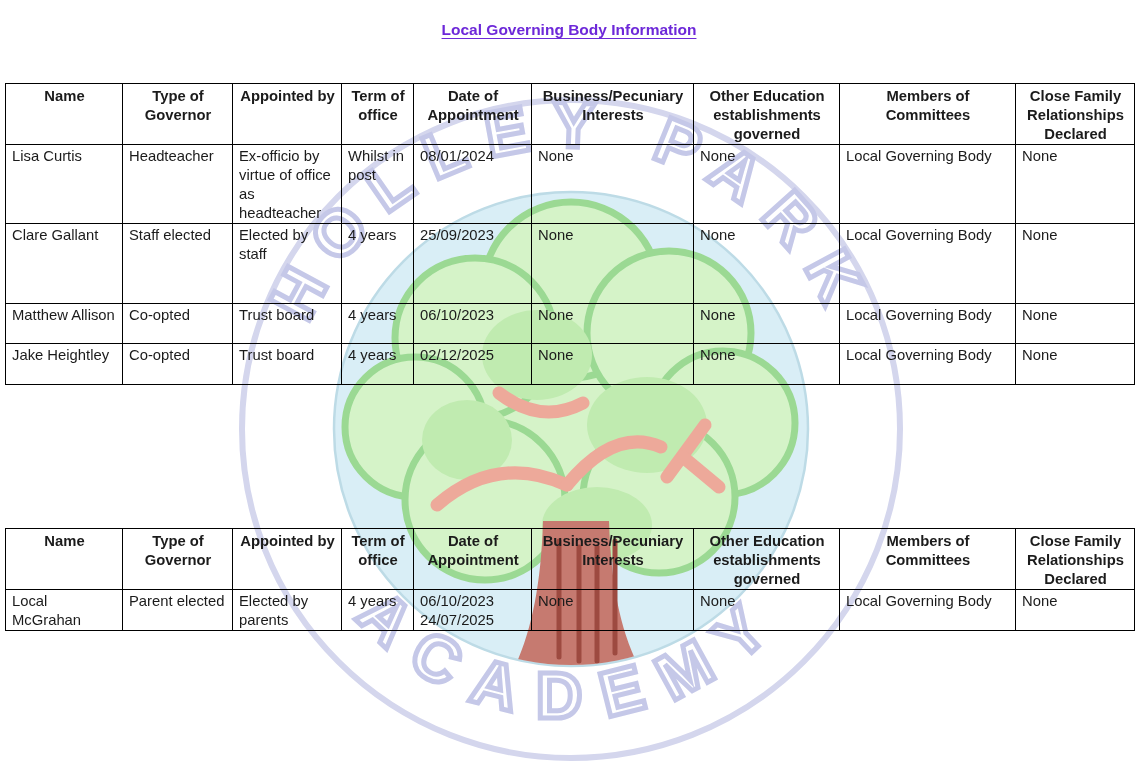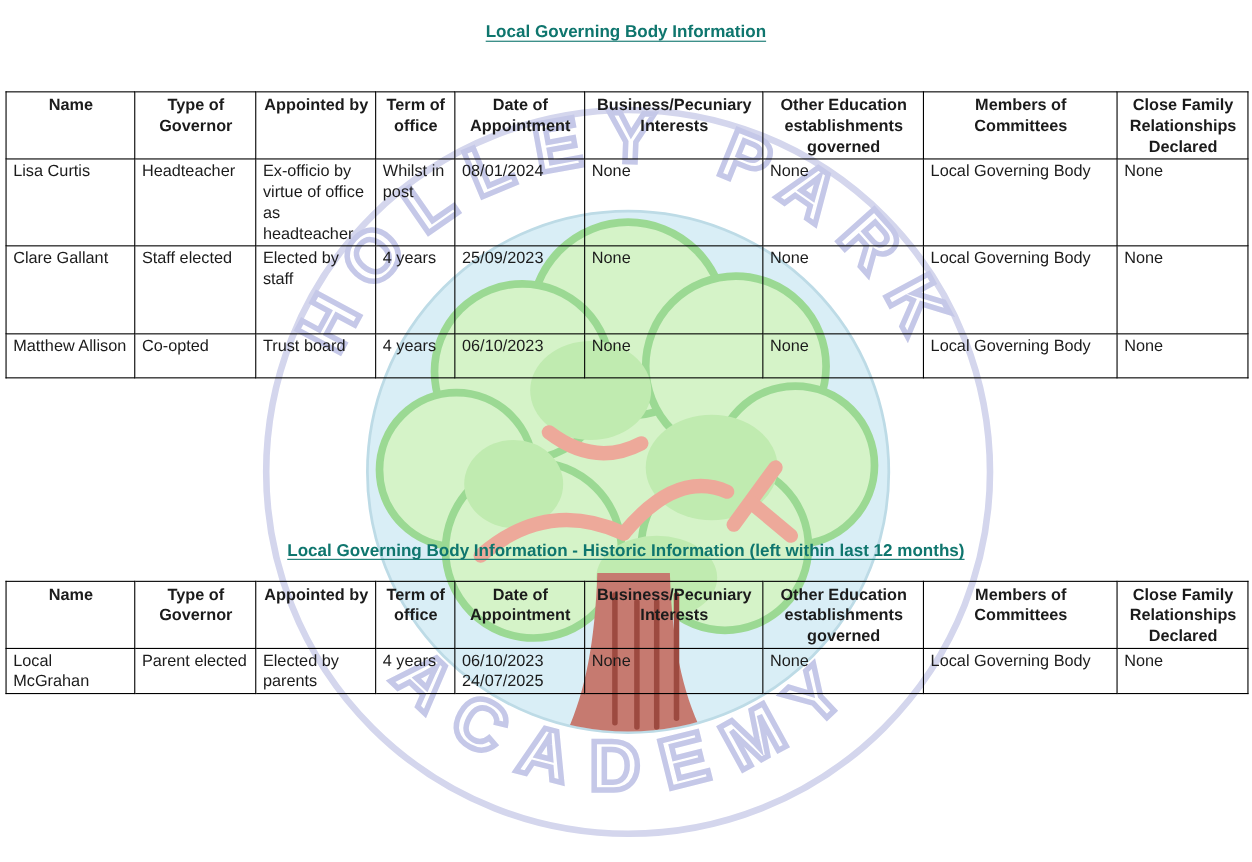--- a/index.html
+++ b/index.html
@@ -3,21 +3,21 @@
 <meta charset="utf-8">
 <style>
   html,body{margin:0;padding:0;background:#fff;}
   .page{
     position:relative; width:1138px; height:784px; background:#ffffff;
     overflow:hidden; font-family:"Liberation Sans", sans-serif; color:#1b1b1b;
   }
   .doc-title{
     position:absolute; left:0; width:100%; text-align:center;
     font-weight:bold; font-size:15.5px; text-decoration:underline;
-    text-underline-offset:3px; color:#0f766e;
+    text-underline-offset:3px; color:#6d28d9;
   }
   #title-current{ top:21px; }
   #title-historic{ top:492px; }
 
   table{
     position:absolute; left:5px; width:1129px;
     border-collapse:collapse; table-layout:fixed; background:transparent;
   }
   #current-table{ top:83px; }
   #historic-table{ top:528px; }
@@ -105,21 +105,20 @@
 
     <text class="wm-letter wm-letter-top">
       <textPath href="#wm-arc-top" startOffset="50%" text-anchor="middle">HOLLEY PARK</textPath>
     </text>
     <text class="wm-letter wm-letter-bottom">
       <textPath href="#wm-arc-bottom" startOffset="50%" text-anchor="middle">ACADEMY</textPath>
     </text>
   </svg>
 
   <div id="title-current" class="doc-title">Local Governing Body Information</div>
-  <div id="title-historic" class="doc-title">Local Governing Body Information - Historic Information (left within last 12 months)</div>
 
   <table id="current-table">
     <colgroup>
       <col style="width:117px">
         <col style="width:110px">
         <col style="width:109px">
       <col style="width:72px">
         <col style="width:118px">
         <col style="width:162px">
       <col style="width:146px">
@@ -166,20 +165,31 @@
           <td>Matthew Allison</td>
           <td>Co-opted</td>
           <td>Trust board</td>
           <td>4 years</td>
           <td>06/10/2023</td>
           <td>None</td>
           <td>None</td>
           <td>Local Governing Body</td>
           <td>None</td>
         </tr>
+        <tr>
+          <td>Jake Heightley</td>
+          <td>Co-opted</td>
+          <td>Trust board</td>
+          <td>4 years</td>
+          <td>02/12/2025</td>
+          <td>None</td>
+          <td>None</td>
+          <td>Local Governing Body</td>
+          <td>None</td>
+        </tr>
       </tbody>
   </table>
 
   <table id="historic-table">
     <colgroup>
       <col style="width:117px">
         <col style="width:110px">
         <col style="width:109px">
       <col style="width:72px">
         <col style="width:118px">

